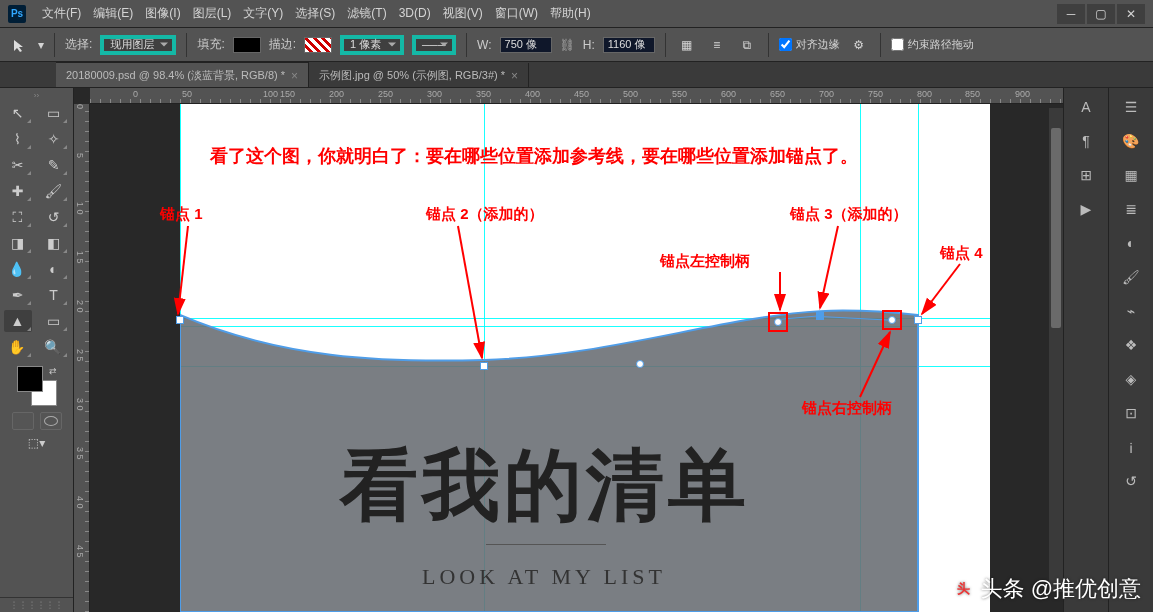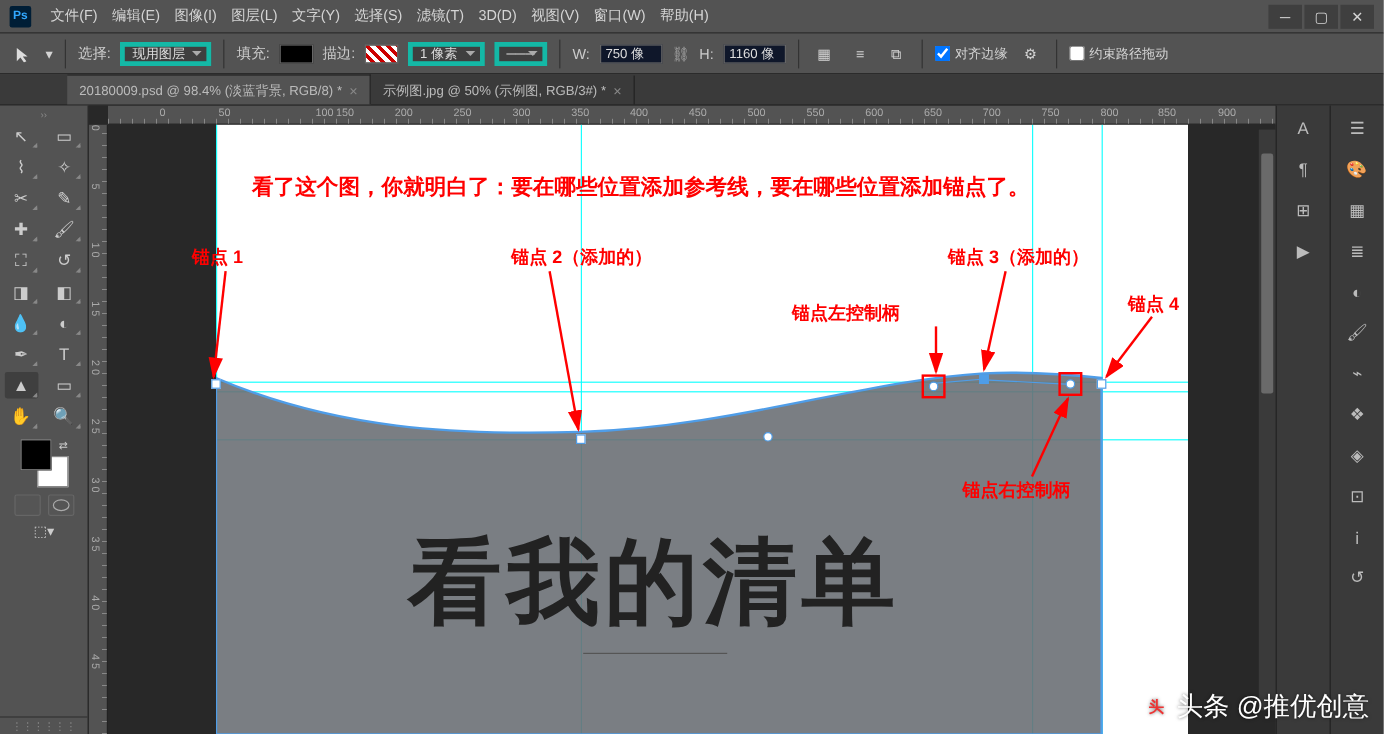--- a/index.html
+++ b/index.html
@@ -252,20 +252,21 @@
         <div class="anchor-sq" style="left:460px; top:260px; border-radius:50%; background:#fff"></div>
 
         <div class="handle-o" style="left:598px; top:218px"></div>
         <div class="handle-o" style="left:712px; top:216px"></div>
 
         <div class="red-box" style="left:598px; top:218px"></div>
         <div class="red-box" style="left:712px; top:216px"></div>
 
         <div class="brush-text" style="left:160px; top:330px; font-size:78px; letter-spacing:4px;">看我的清单</div>
         <div class="hr-line" style="left:306px; top:440px; width:120px"></div>
+        <div class="sub-text" style="left:242px; top:460px">LOOK AT MY LIST</div>
       </div>
 
       <div class="anno" style="left:120px; top:40px; width:780px; font-size:18px">看了这个图，你就明白了：要在哪些位置添加参考线，要在哪些位置添加锚点了。</div>
       <div class="anno anno-sm" style="left:70px; top:101px">锚点 1</div>
       <div class="anno anno-sm" style="left:336px; top:101px">锚点 2（添加的）</div>
       <div class="anno anno-sm" style="left:700px; top:101px">锚点 3（添加的）</div>
       <div class="anno anno-sm" style="left:850px; top:140px">锚点 4</div>
       <div class="anno anno-sm" style="left:570px; top:148px">锚点左控制柄</div>
       <div class="anno anno-sm" style="left:712px; top:295px">锚点右控制柄</div>
 

